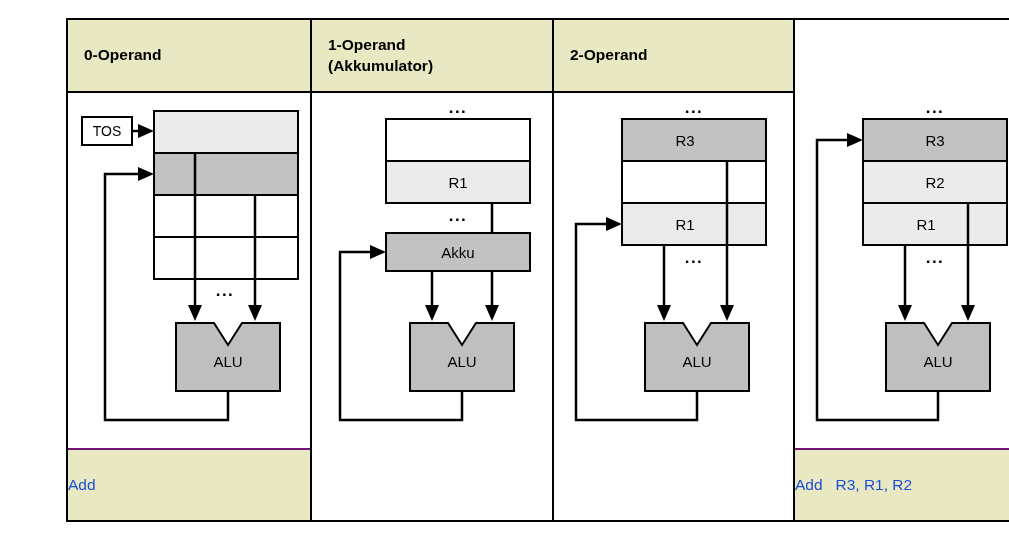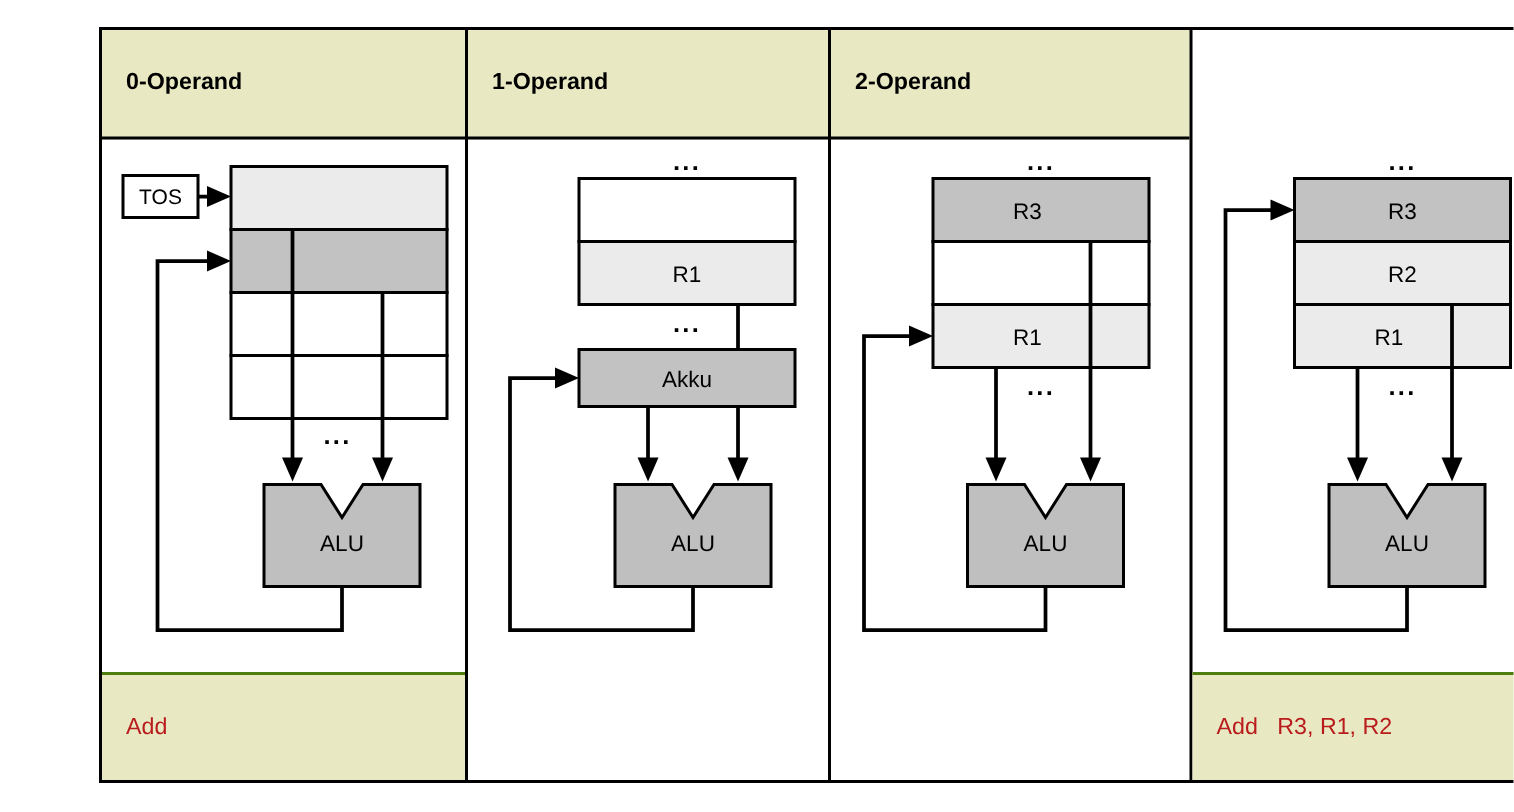--- a/index.html
+++ b/index.html
@@ -68,26 +68,25 @@
     overflow: hidden;
   }
   .col-footer {
     position: absolute;
     left: 0;
     right: 0;
     bottom: 0;
     height: 72px;
     box-sizing: border-box;
     background: #e8e8c3;
-    border-top: 2px solid #4d7c0f;
+    border-top: 2px solid #701a75;
     display: flex;
     align-items: center;
-    padding-left: 16px;
     font-size: 15.5px;
-    color: #b91c1c;
+    color: #1d4ed8;
     white-space: pre;
   }
   .col-body svg {
     display: block;
   }
   text {
     font-family: "Liberation Sans", sans-serif;
     fill: #000000;
   }
   .cell-label {
@@ -150,20 +149,21 @@
             <polygon points="86,38 70,31 70,45" fill="#000000"></polygon>
           </g>
         </svg>
       </div>
       <div class="col-footer">Add</div>
     </div>
 
     <div class="col" style="left:242px; width:242px;">
       <div class="col-header">
         <span>1-Operand</span>
+        <span>(Akkumulator)</span>
       </div>
       <div class="col-body">
         <svg width="242" height="356" viewBox="0 0 242 356">
           <text class="ellipsis" x="146" y="20" text-anchor="middle">...</text>
 
           <g>
             <rect x="74" y="26" width="144" height="42" fill="#ffffff" stroke="#000000" stroke-width="2"></rect>
             <rect x="74" y="68" width="144" height="42" fill="#ebebeb" stroke="#000000" stroke-width="2"></rect>
             <text class="cell-label" x="146" y="95" text-anchor="middle">R1</text>
           </g>

